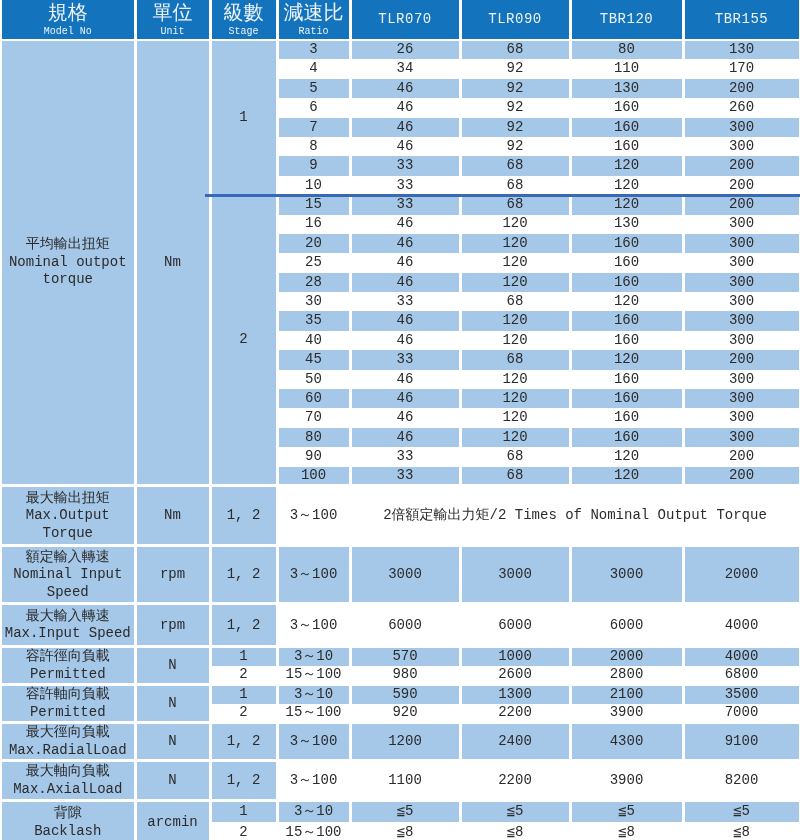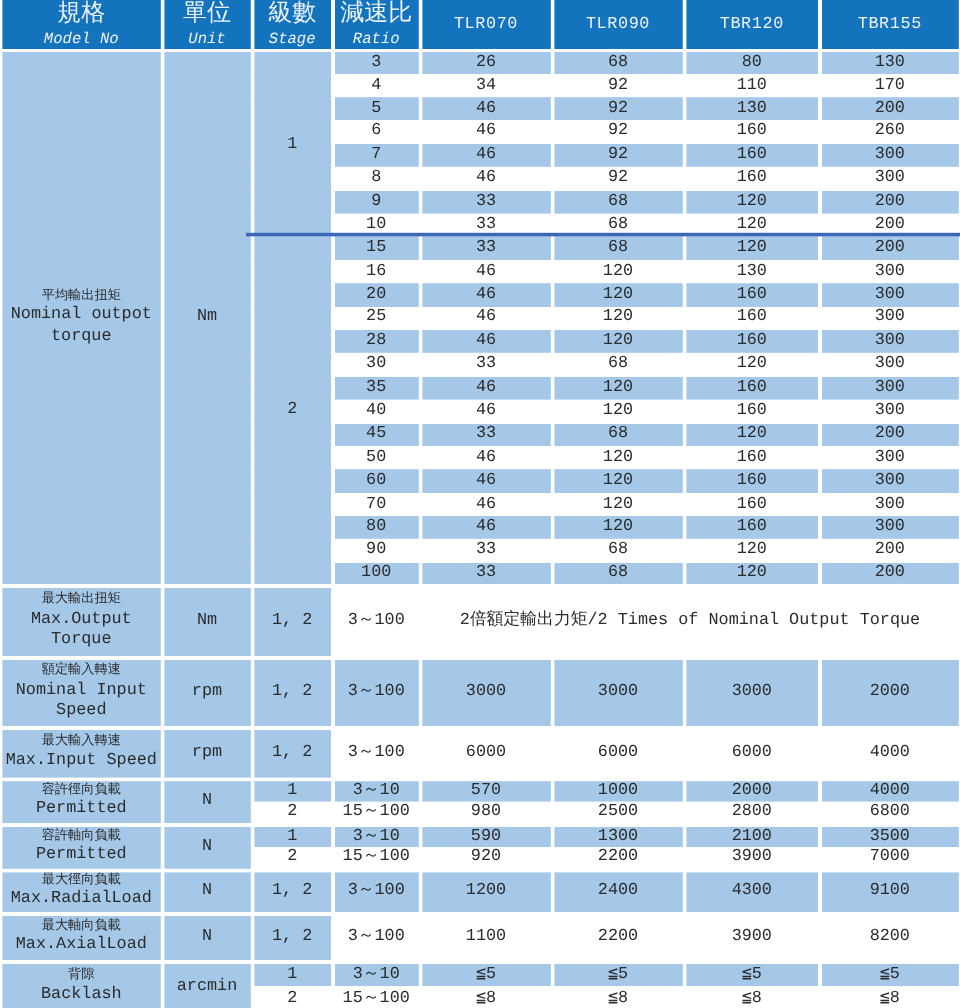--- a/index.html
+++ b/index.html
@@ -20,30 +20,30 @@
     text-align:center; vertical-align:middle;
     font-size:14px; line-height:1.25;
     padding:0; font-weight:normal;
     overflow:hidden; white-space:nowrap;
   }
   thead th {
     background:#1373bd; color:#eef3f8;
     height:40px; border-bottom:2px solid #fff;
   }
   .th-zh { font-size:20px; }
-  .th-en { font-size:13px;font-style:italic; }
+  .th-en { font-size:10px; }
   .model-th { font-size:14px; letter-spacing:0.5px; }
 
   .blue  { background:#a5c7e8; }
   .white { background:#ffffff; }
   tr.b td.data { background:#a5c7e8; }
   tr.w td.data { background:#ffffff; }
 
   .labelcell { background:#a5c7e8; }
-  .labelcell .zh { font-size:11px; }
+  .labelcell .zh { font-size:14px; }
   .labelcell .en { font-size:14px; }
   .unitcell, .stagecell { background:#a5c7e8; }
 
   tr.trow { height:19.4px; }
   tr.h60 { height:60px; }
   tr.h58 { height:58px; }
   tr.h43 { height:43px; }
   tr.h18 { height:18px; }
   tr.h185{ height:18.5px; }
   tr.h36 { height:36px; }
@@ -327,21 +327,21 @@
         <td class="blue">3～10</td>
         <td class="blue">570</td>
         <td class="blue">1000</td>
         <td class="blue">2000</td>
         <td class="blue">4000</td>
       </tr>
       <tr class="h18">
         <td class="white">2</td>
         <td class="white">15～100</td>
         <td class="white">980</td>
-        <td class="white">2500</td>
+        <td class="white">2600</td>
         <td class="white">2800</td>
         <td class="white">6800</td>
       </tr>
     </tbody>
 
     <tbody class="sec">
       <tr class="h185">
         <td class="labelcell" rowspan="2">
           <div class="zh">容許軸向負載</div>
           <div class="en">Permitted</div>

